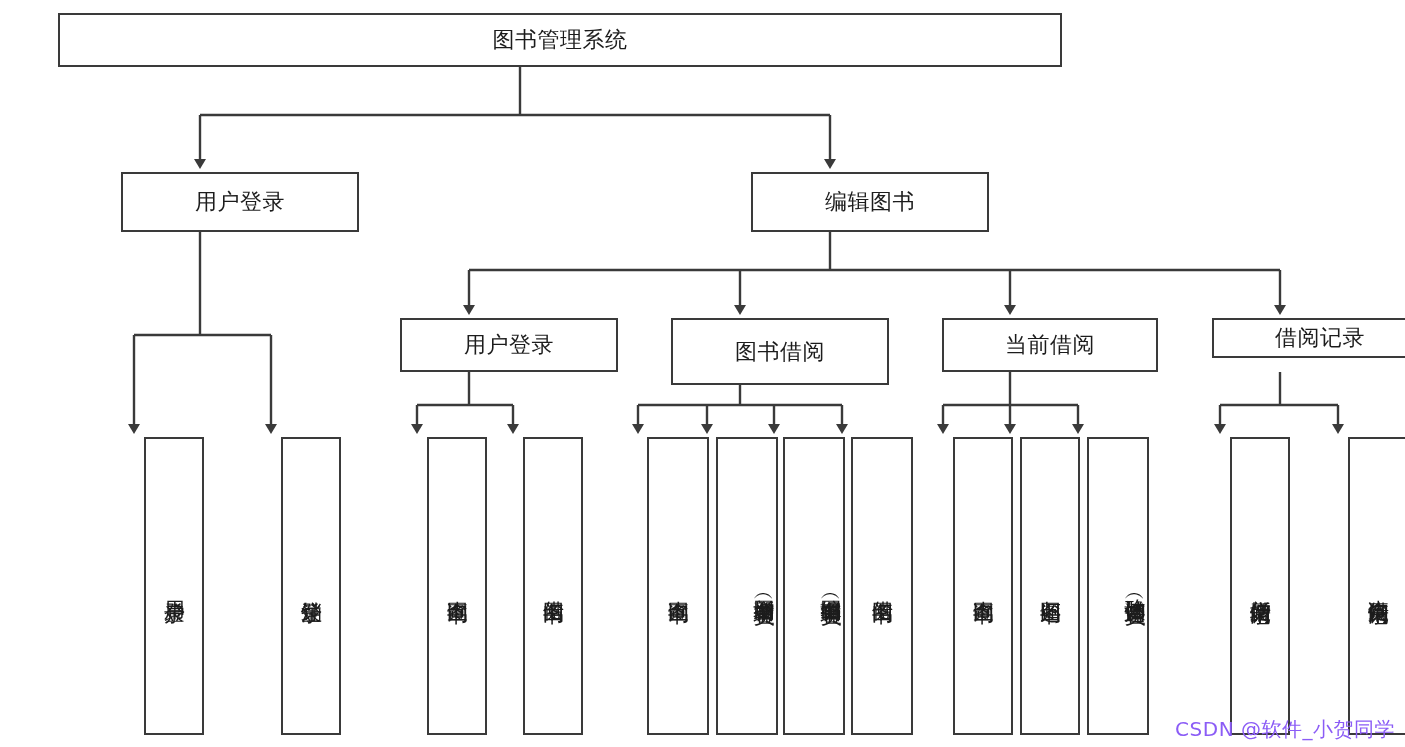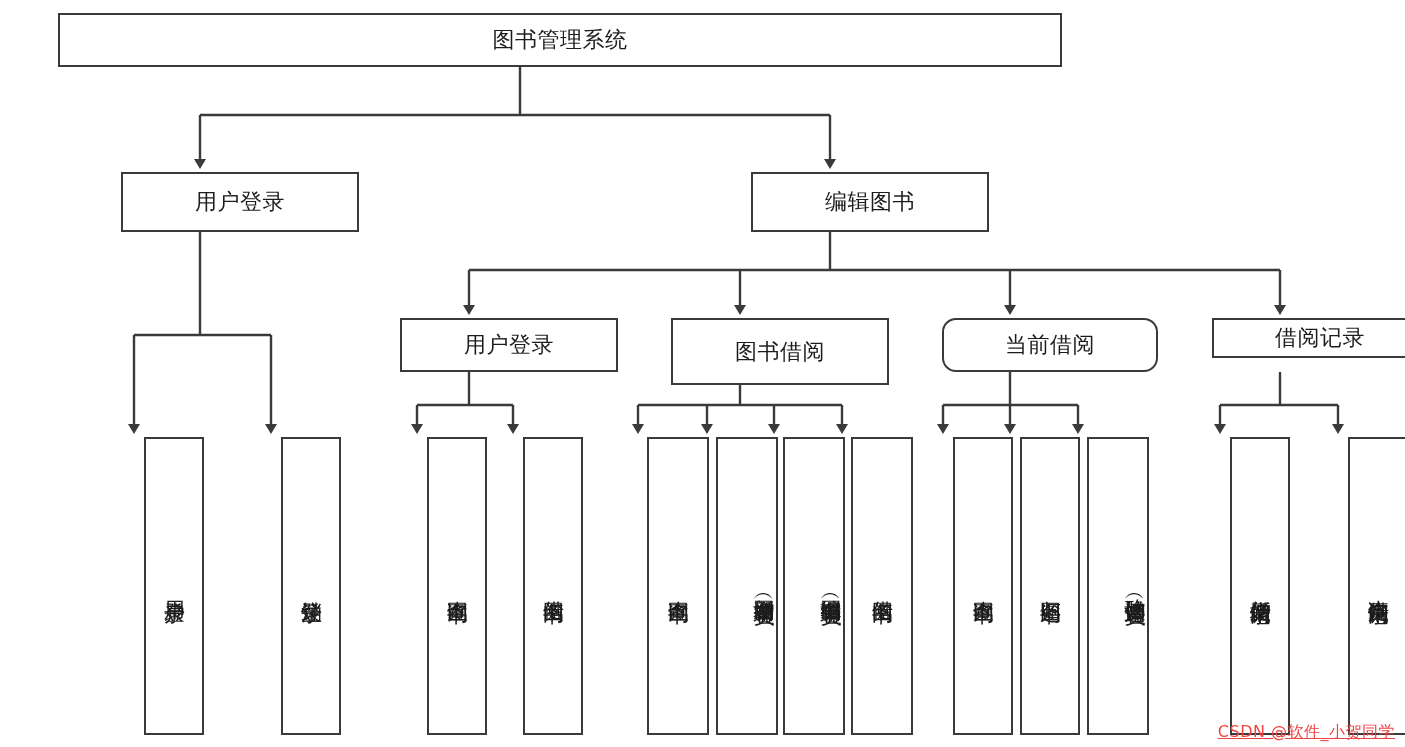--- a/index.html
+++ b/index.html
@@ -54,25 +54,24 @@
   .node.vert.mid {
     align-items: center;
   }
   .node-label {
     display: block;
   }
   #watermark {
     position: absolute;
     right: 10px;
     bottom: 4px;
-    font-size: 16px;
-    color: #ef4444;
+    font-size: 20px;
+    color: #8b5cf6;
     white-space: nowrap;
     letter-spacing: 0.5px;
-    text-decoration: underline;
   }
 </style>
 </head>
 <body>
 
 <div id="canvas">
 
   <svg id="wires" viewBox="0 0 1405 747">
     <defs>
       <marker id="arrow" markerWidth="10" markerHeight="12" refX="1" refY="6" orient="auto" markerUnits="userSpaceOnUse">
@@ -128,21 +127,21 @@
         <span class="node-label">编辑图书</span>
       </div>
     </div>
   <div id="nodes-level3">
       <div class="node horiz" style="left: 360px; top: 318px; width: 218px; height: 54px;">
         <span class="node-label">用户登录</span>
       </div>
       <div class="node horiz" style="left: 631px; top: 318px; width: 218px; height: 67px;">
         <span class="node-label">图书借阅</span>
       </div>
-      <div class="node horiz" style="left: 902px; top: 318px; width: 216px; height: 54px; border-radius: 14px;">
+      <div class="node horiz" style="left: 902px; top: 318px; width: 216px; height: 54px;">
         <span class="node-label">当前借阅</span>
       </div>
       <div class="node horiz" style="left: 1172px; top: 318px; width: 216px; height: 40px;">
         <span class="node-label">借阅记录</span>
       </div>
     </div>
   <div id="nodes-leaves">
       <div class="node vert mid" style="left: 104px; top: 437px; width: 60px; height: 298px;">
         <span class="node-label">用户登录</span>
       </div>

